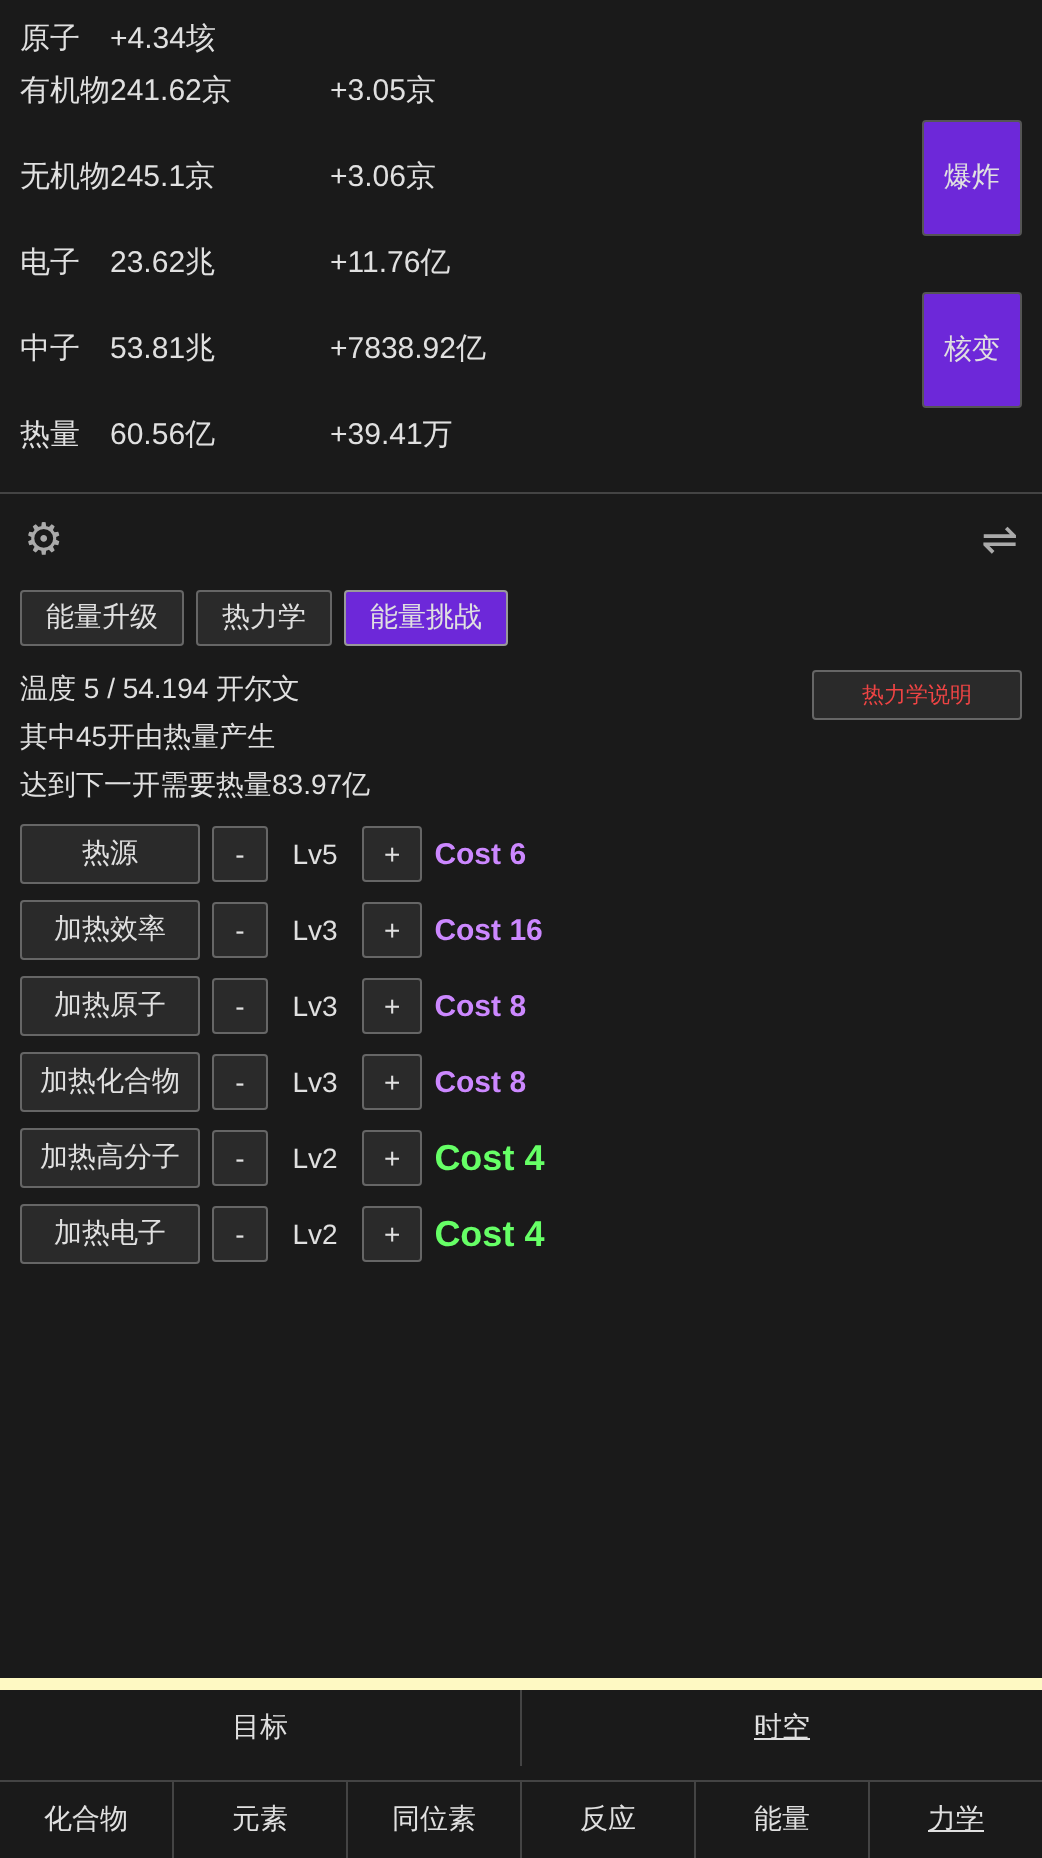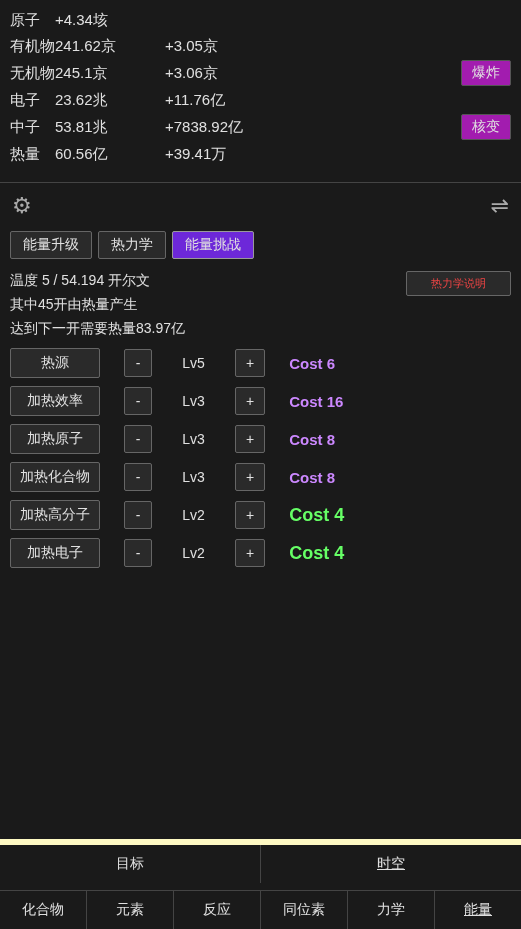--- a/index.html
+++ b/index.html
@@ -31,24 +31,24 @@
     }
     .stats-value {
       width: 110px;
       color: #e0e0e0;
     }
     .stats-delta {
       flex: 1;
       color: #e0e0e0;
     }
     .stats-btn {
-      background: #a21caf;
+      background: #6d28d9;
       border: 1px solid #555;
       color: #e0e0e0;
-      padding: 3px 10px;
+      padding: 19px 10px;
       cursor: pointer;
       font-size: 14px;
       font-family: "Microsoft YaHei", "SimHei", sans-serif;
       border-radius: 2px;
     }
 
     
     .divider {
       border: none;
       border-top: 1px solid #444;
@@ -111,21 +111,21 @@
     }
 
     
     .upgrade-section {
       padding: 4px 10px;
     }
     .upgrade-row {
       display: flex;
       align-items: center;
       margin-bottom: 8px;
-      gap: 24px;
+      gap: 6px;
     }
     .upgrade-name-btn {
       background: #2a2a2a;
       border: 1px solid #666;
       color: #e0e0e0;
       padding: 5px 0;
       cursor: pointer;
       font-size: 14px;
       font-family: "Microsoft YaHei", "SimHei", sans-serif;
       border-radius: 2px;
@@ -313,17 +313,17 @@
   </div>
 
 <div class="bottom-nav-top">
 <button class="nav-btn">目标</button>
     <button class="nav-btn">时空</button>
   </div>
 
 <div class="bottom-nav-bottom">
 <button class="nav-btn">化合物</button>
     <button class="nav-btn">元素</button>
+    <button class="nav-btn">同位素</button>
     <button class="nav-btn">反应</button>
-    <button class="nav-btn">同位素</button>
+    <button class="nav-btn">能量</button>
     <button class="nav-btn">力学</button>
-    <button class="nav-btn">能量</button>
   </div>
 
 </body></html>

